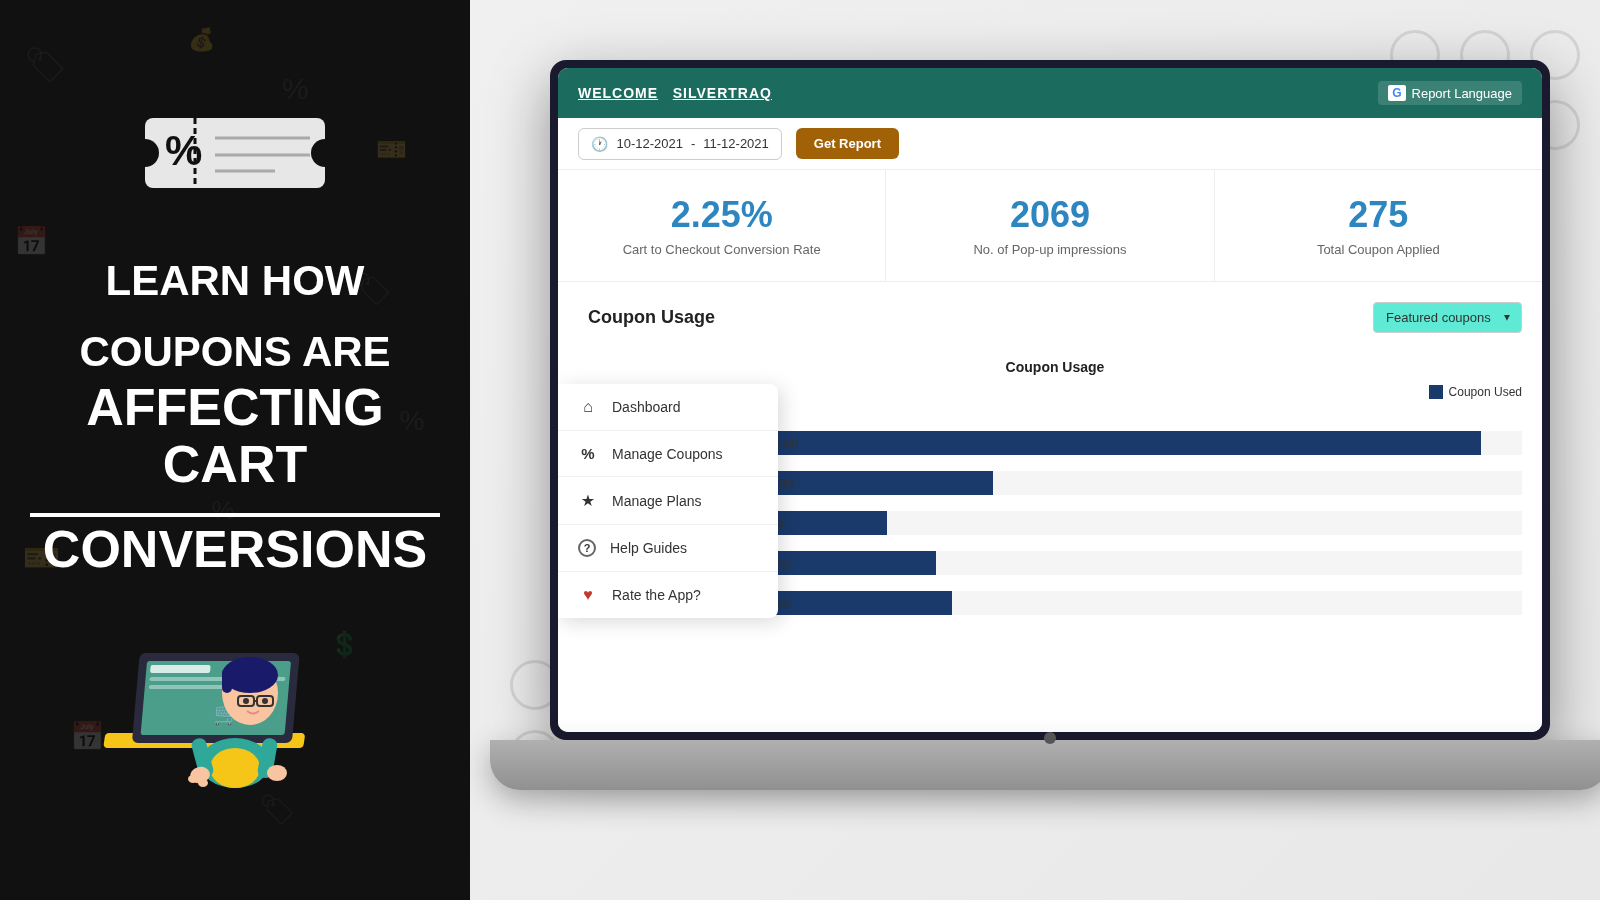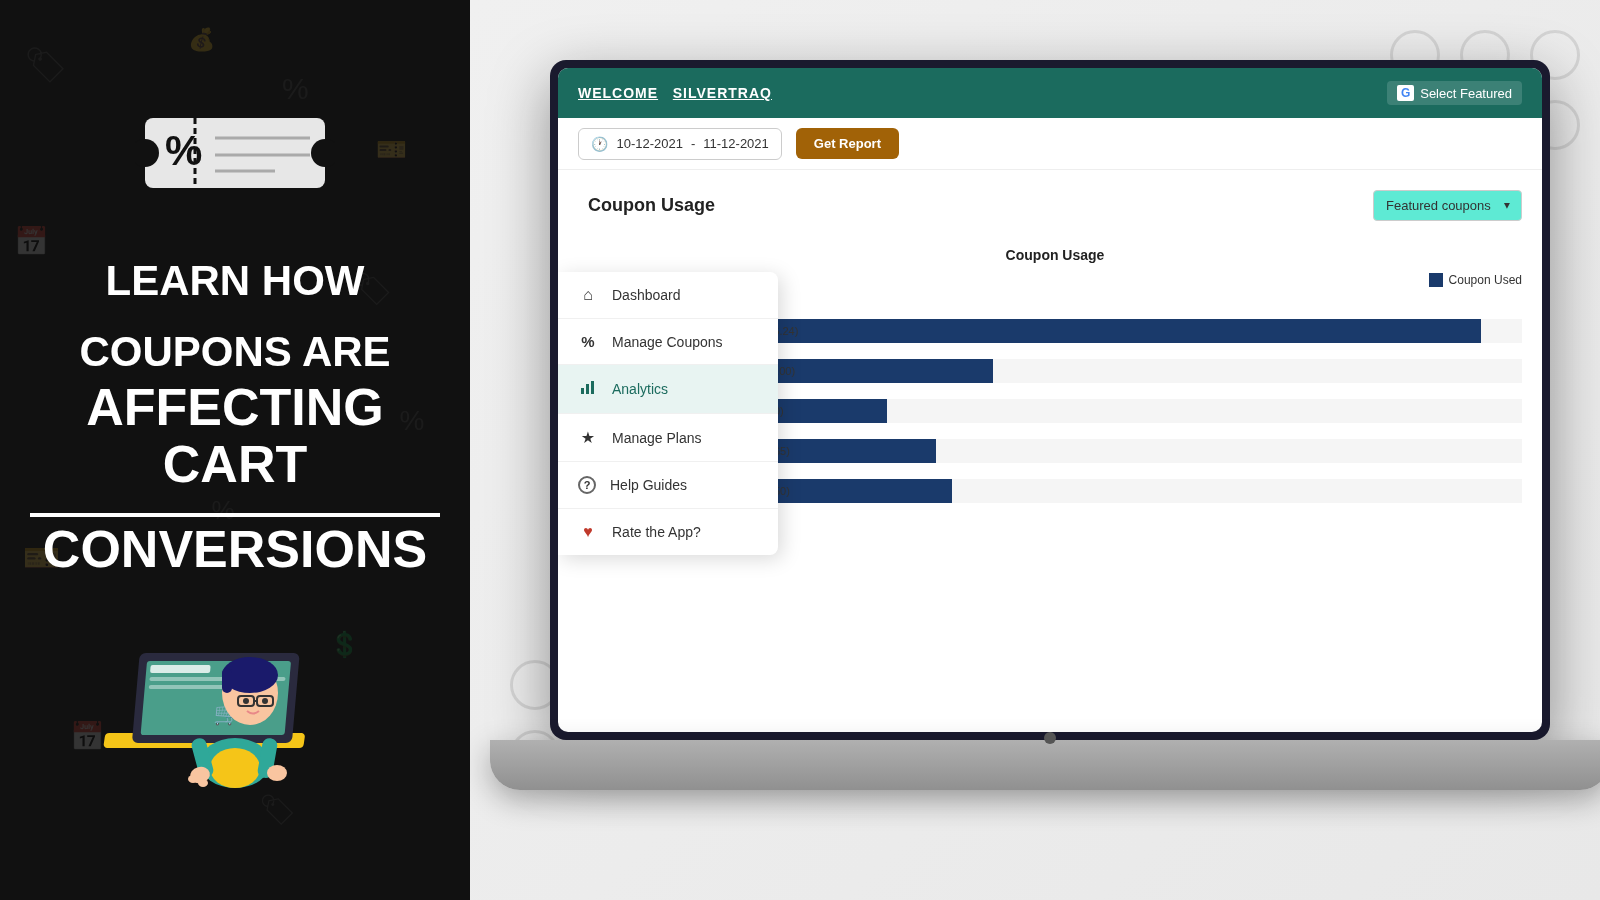--- a/index.html
+++ b/index.html
@@ -559,55 +559,59 @@
       <div class="screen-inner">
 
         <div class="app-header">
           <div class="welcome-text">
             <span>WELCOME</span>
             &nbsp;
             <span style="text-decoration:underline;">SILVERTRAQ</span>
           </div>
           <div class="lang-selector">
             <span style="background:#fff;color:#4285f4;font-weight:900;font-size:12px;padding:1px 4px;border-radius:2px;">G</span>
-            <span>Select Featured</span>
+            <span>Report Language</span>
           </div>
         </div>
 
         <div class="date-bar">
           <div class="date-range">
             <span style="font-size:14px;">🕐</span>
             <span>10-12-2021</span>
             <span>-</span>
             <span>11-12-2021</span>
           </div>
           <button class="get-report-btn">Get Report</button>
         </div>
 
+        <div class="stats-row">
+          <div class="stat-card">
+            <div class="stat-value">2.25%</div>
+            <div class="stat-label">Cart to Checkout Conversion Rate</div>
+          </div>
+          <div class="stat-card">
+            <div class="stat-value">2069</div>
+            <div class="stat-label">No. of Pop-up impressions</div>
+          </div>
+          <div class="stat-card">
+            <div class="stat-value">275</div>
+            <div class="stat-label">Total Coupon Applied</div>
+          </div>
+        </div>
 
         <div class="main-content">
 
           <div class="sidebar-menu">
             <div class="menu-item">
               <span class="menu-icon">⌂</span>
               <span>Dashboard</span>
             </div>
             <div class="menu-item">
               <span class="menu-icon" style="font-weight:900;font-size:15px;">%</span>
               <span>Manage Coupons</span>
-            </div>
-            <div class="menu-item active">
-              <span class="menu-icon">
-                <svg width="16" height="16" viewBox="0 0 16 16">
-                  <rect x="1" y="9" width="3" height="6" fill="#1b6b5e"></rect>
-                  <rect x="6" y="5" width="3" height="10" fill="#1b6b5e"></rect>
-                  <rect x="11" y="2" width="3" height="13" fill="#1b6b5e"></rect>
-                </svg>
-              </span>
-              <span>Analytics</span>
             </div>
             <div class="menu-item">
               <span class="menu-icon">★</span>
               <span>Manage Plans</span>
             </div>
             <div class="menu-item">
               <span class="menu-icon" style="border:2px solid #666;border-radius:50%;width:18px;height:18px;display:flex;align-items:center;justify-content:center;font-size:11px;font-weight:bold;">?</span>
               <span>Help Guides</span>
             </div>
             <div class="menu-item">

